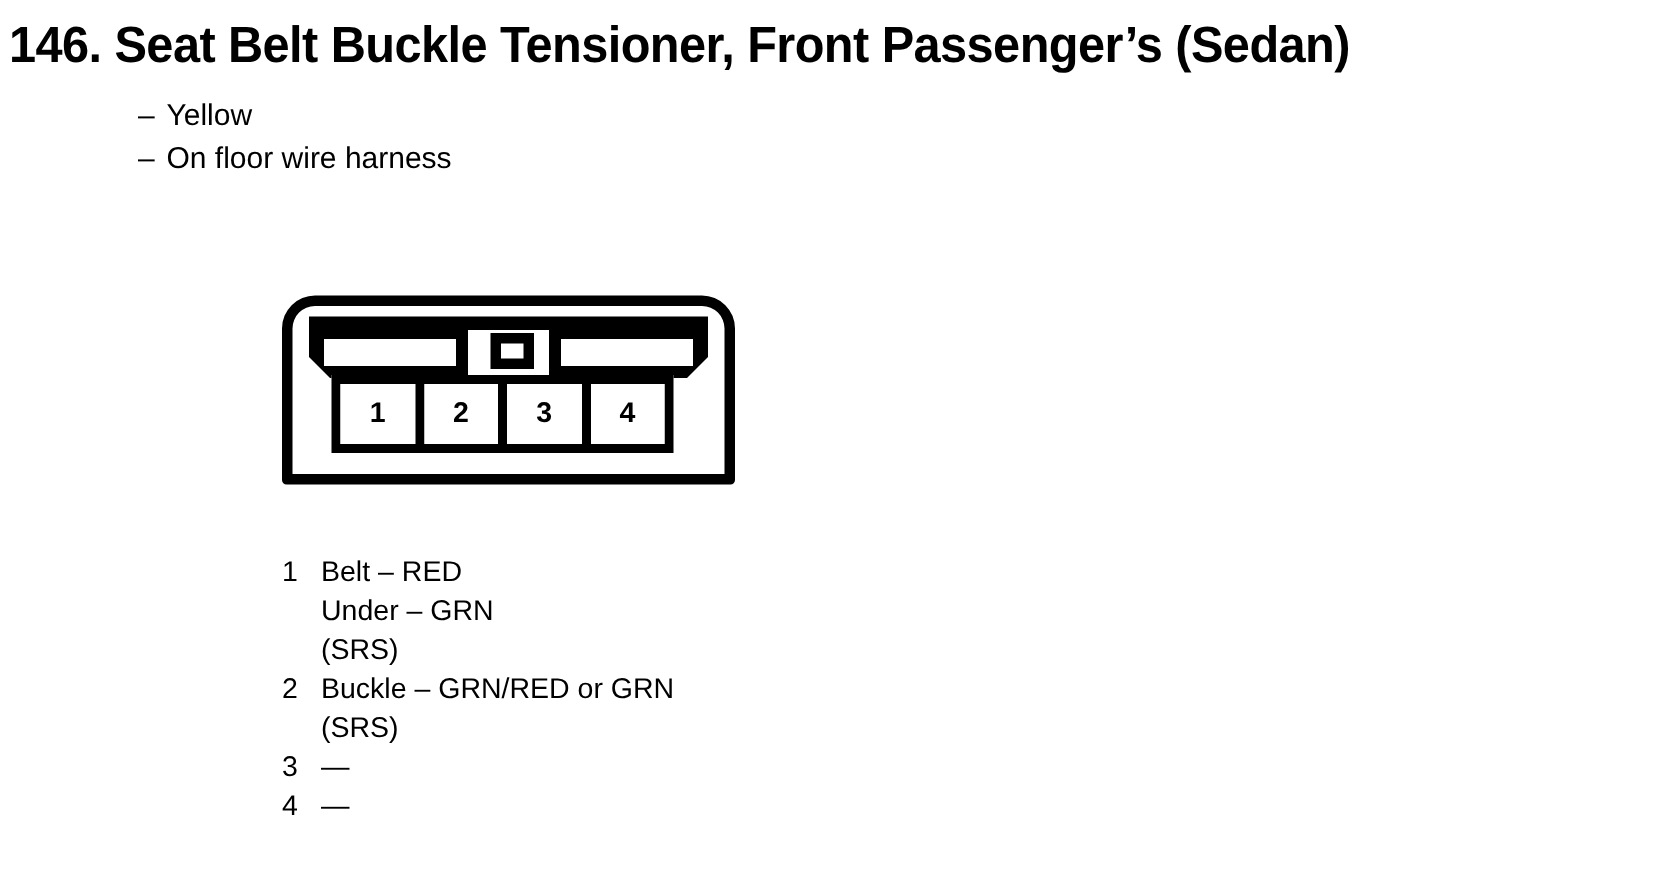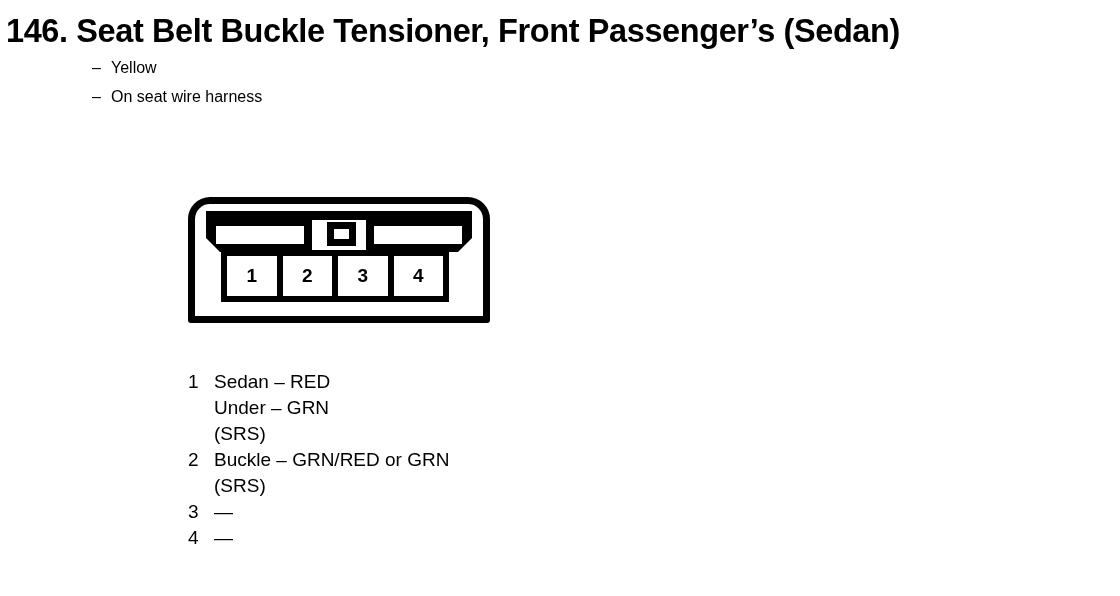--- a/index.html
+++ b/index.html
@@ -28,22 +28,22 @@
     letter-spacing: -0.4px;
     transform: scaleX(0.955);
     transform-origin: left top;
     white-space: nowrap;
   }
 
   
   .bullets {
     position: absolute;
     left: 92px;
-    top: 53px;
-    font-size: 16px;
+    top: 63px;
+    font-size: 20px;
     line-height: 29px;
     white-space: nowrap;
   }
   .bullet-row {
     display: block;
   }
   .bullet-dash {
     display: inline-block;
     width: 19px;
   }
@@ -177,21 +177,21 @@
     display: block;
   }
 </style>
 </head>
 <body>
 
 <div class="title">146. Seat Belt Buckle Tensioner, Front Passenger’s (Sedan)</div>
 
 <div class="bullets">
   <span class="bullet-row"><span class="bullet-dash">–</span><span>Yellow</span></span>
-  <span class="bullet-row"><span class="bullet-dash">–</span><span>On seat wire harness</span></span>
+  <span class="bullet-row"><span class="bullet-dash">–</span><span>On floor wire harness</span></span>
 </div>
 
 <div class="connector">
   <div class="shell"></div>
   <div class="rail"></div>
 
   <div class="tab-left"></div>
   <div class="tab-left-hole"></div>
 
   <div class="notch"></div>
@@ -211,21 +211,21 @@
       </div>
     <div class="pin">
         <span>4</span>
       </div>
   </div>
 </div>
 
 <div class="legend">
   <div class="legend-entry">
     <span class="legend-num">1</span>
-    <span class="legend-line">Sedan – RED</span>
+    <span class="legend-line">Belt – RED</span>
     <span class="legend-line">Under – GRN</span>
     <span class="legend-line">(SRS)</span>
   </div>
   <div class="legend-entry">
     <span class="legend-num">2</span>
     <span class="legend-line">Buckle – GRN/RED or GRN</span>
     <span class="legend-line">(SRS)</span>
   </div>
   <div class="legend-entry">
     <span class="legend-num">3</span>

